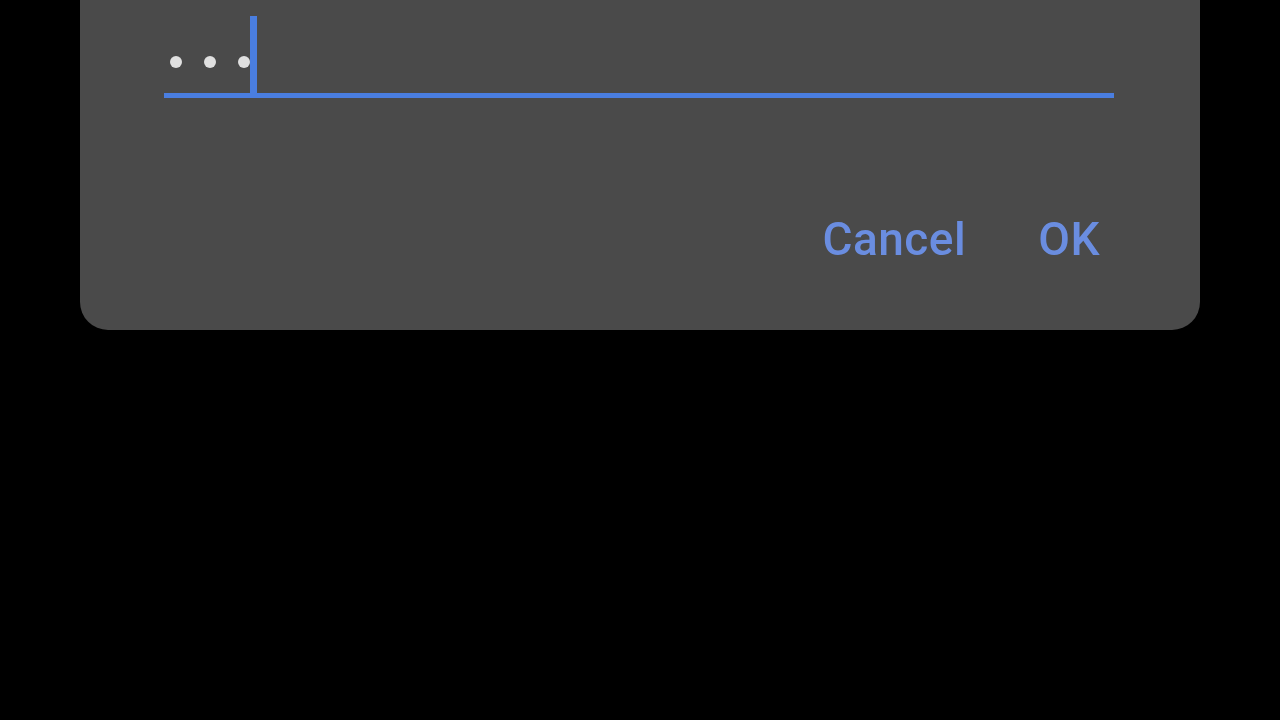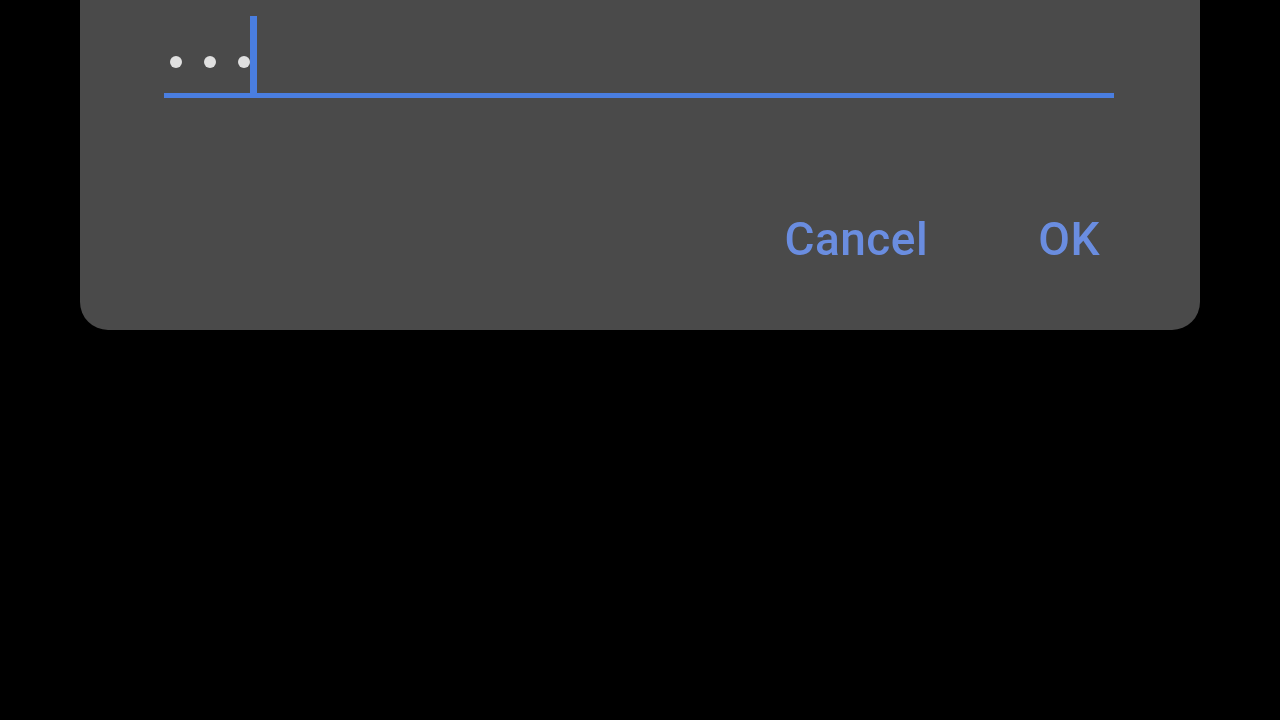--- a/index.html
+++ b/index.html
@@ -61,21 +61,21 @@
       width: 7px;
       height: 78px;
       background: #4a7ee0;
     }
     .button-row {
       position: absolute;
       right: 100px;
       bottom: 64px;
       display: flex;
       align-items: center;
-      gap: 110px;
+      gap: 72px;
     }
     .btn {
       background: transparent;
       border: none;
       color: #6a8de0;
       font-size: 46px;
       font-weight: 500;
       font-family: inherit;
       cursor: pointer;
       letter-spacing: 0.5px;

